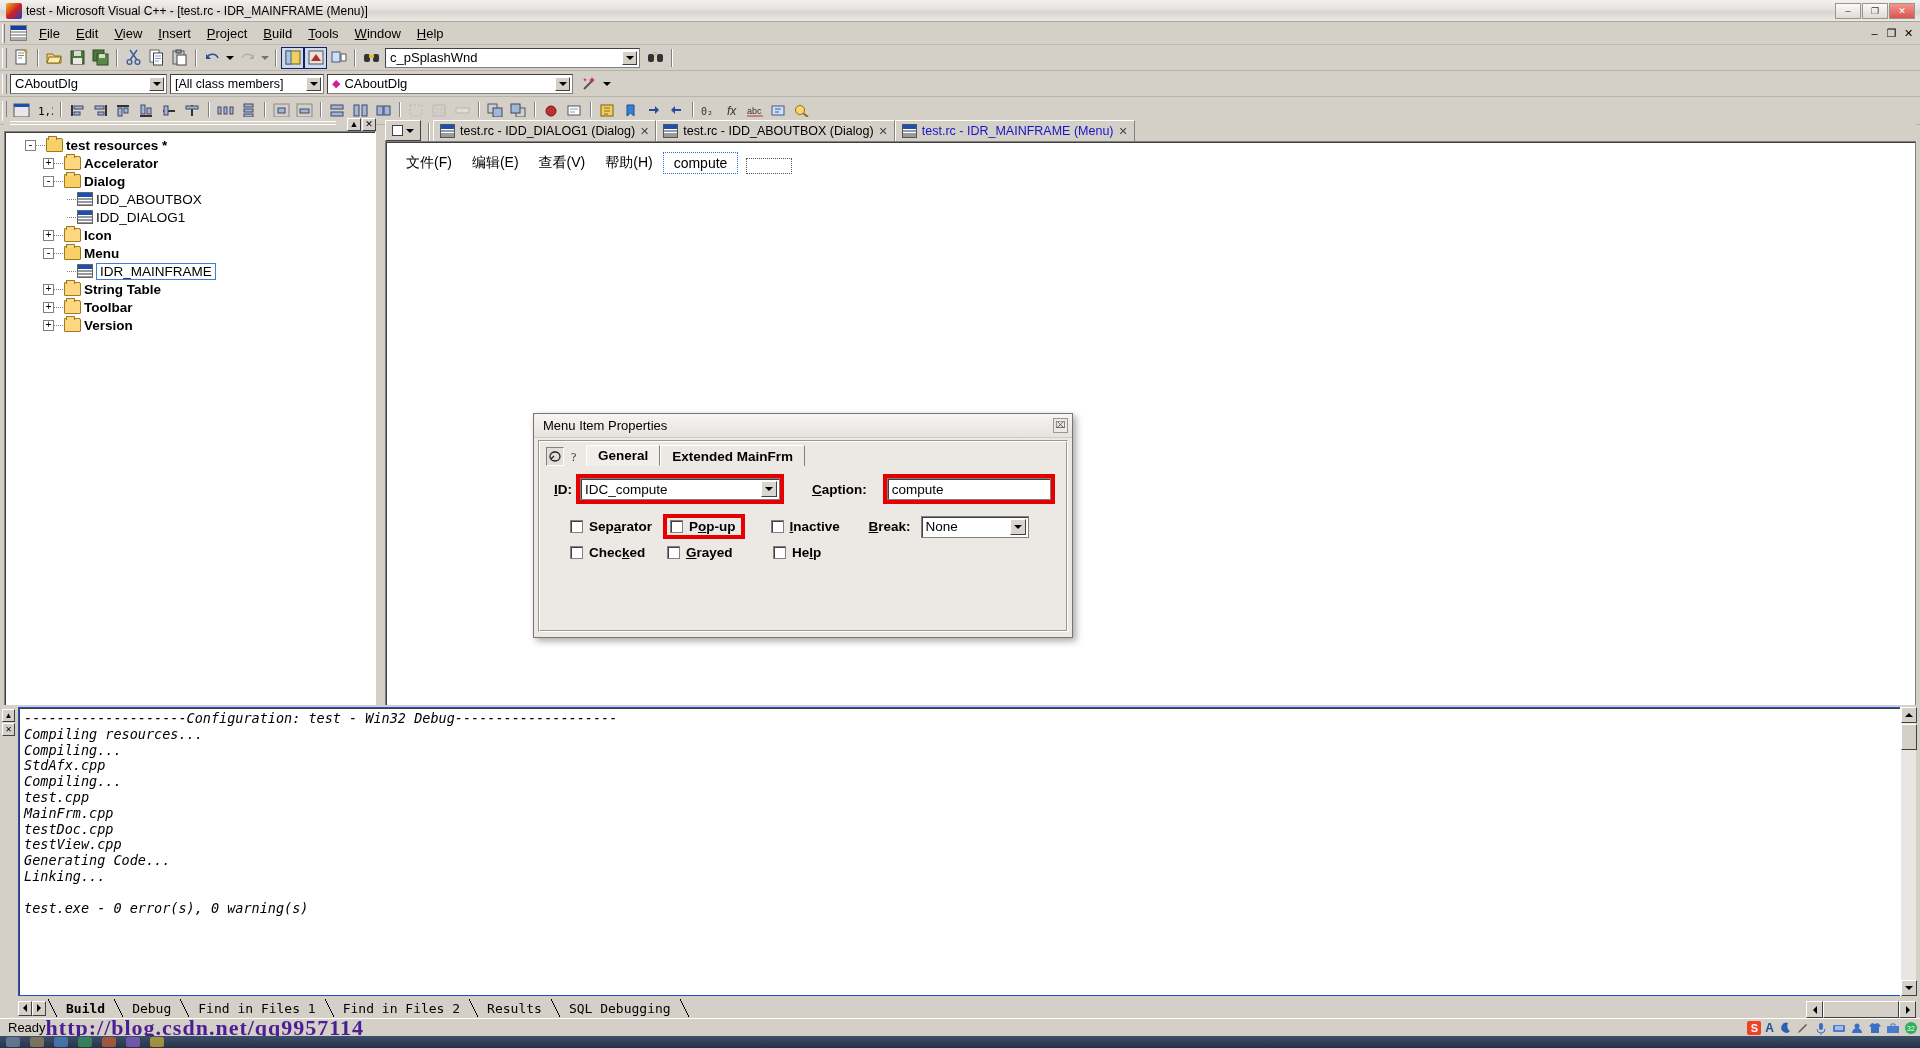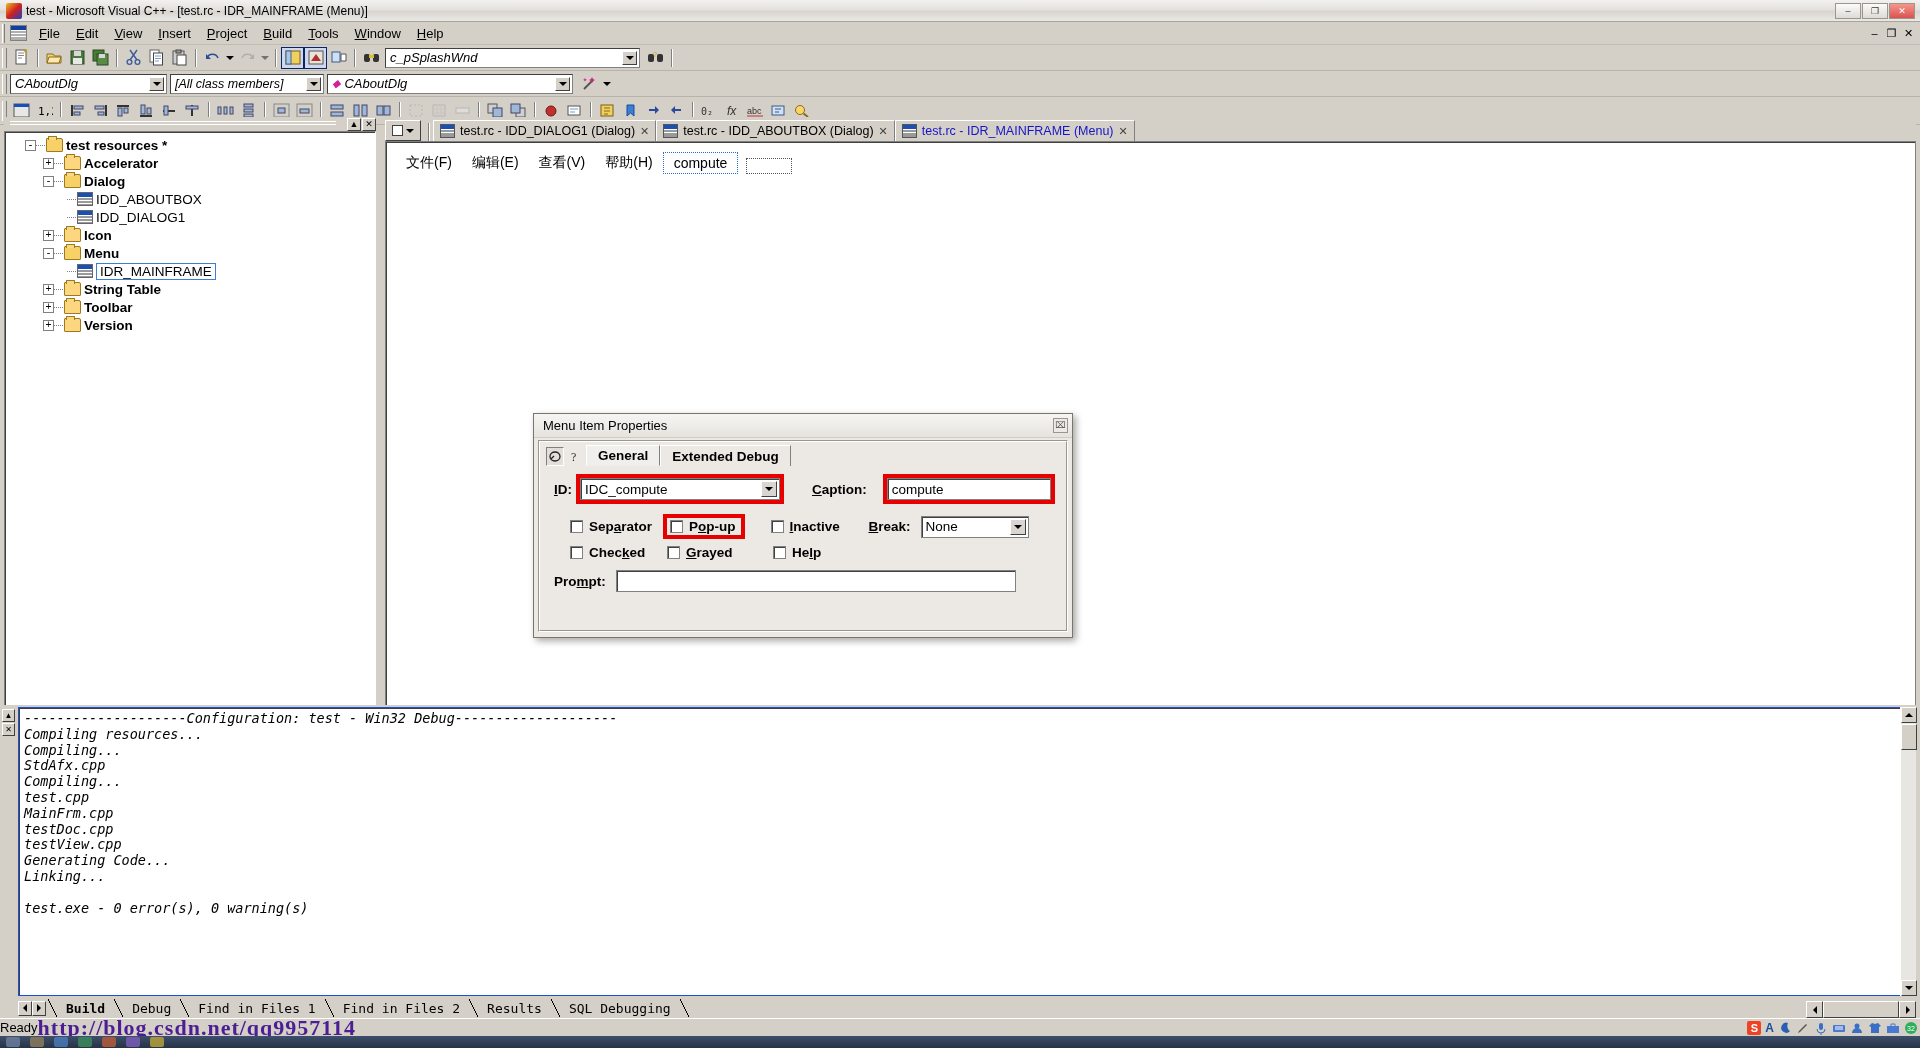--- a/index.html
+++ b/index.html
@@ -77,21 +77,21 @@
     width: 23px; height: 22px; margin: 0 0px; flex:none;
     display:flex; align-items:center; justify-content:center;
     position: relative;
   }
   .tb-sep { width: 1px; height: 18px; margin: 0 4px; flex:none;
     border-left: 1px solid #808080; border-right: 1px solid #fff; }
   .tb-combo {
     height: 20px; background:#fff; border: 1px solid #808080;
     border-top-color:#404040; border-left-color:#404040;
     display:flex; align-items:center; font-size:13px;
-    padding-left:4px; flex:none; position:relative;font-style:italic;
+    padding-left:4px; flex:none; position:relative;
   }
   .tb-combo .arrow {
     position:absolute; right:2px; top:2px; width:15px; height:14px;
     background:#d4d0c8; border:1px solid #fff; border-right-color:#404040; border-bottom-color:#404040;
     display:flex; align-items:center; justify-content:center;
   }
   .tri-down { width:0;height:0;border-left:4px solid transparent;border-right:4px solid transparent;border-top:4px solid #000; }
   .tri-right { width:0;height:0;border-top:4px solid transparent;border-bottom:4px solid transparent;border-left:4px solid #000; }
 
   
@@ -288,21 +288,21 @@
   .ot-tab.active { font-weight:bold; }
   .ot-slash { width:9px; height:18px; flex:none;
     background:linear-gradient(to top right, transparent 46%, #000 46%, #000 54%, transparent 54%); }
   .out-hscroll { position:absolute; right:4px; bottom:2px; width:110px; height:17px; display:flex; }
   .hs-thumb { flex:1; background:#d4d0c8;border:1px solid #fff;border-right-color:#404040;border-bottom-color:#404040; }
 
   
   .statusbar {
     position:absolute; left:0; right:0; bottom:12px; height:18px;
     background:#d4d0c8; display:flex; align-items:center;
-    border-top:1px solid #fff; font-size:13px; padding-left:0;
+    border-top:1px solid #fff; font-size:13px; padding-left:8px;
   }
   .status-wm { flex:1; color:#4c1d95; font-size:22px;
     font-family:"Liberation Serif",serif; letter-spacing:1px; padding-right:230px;font-weight:bold; }
   .tray { position:absolute; right:2px; top:0; height:18px; display:flex; align-items:center; gap:4px; }
   .tray-ico { width:14px;height:14px; }
   .sogou { background:#ef4123; color:#fff; font-weight:bold; font-size:11px;
     text-align:center; line-height:14px; border-radius:2px; }
   .tray-t { font-size:12px; color:#1a4fa0; font-weight:bold; }
 
   
@@ -865,21 +865,21 @@
                   <ellipse cx="6" cy="6.5" rx="5" ry="4.5" fill="none" stroke="#222" stroke-width="1.3"></ellipse>
                   <path d="M2 9l3-3" stroke="#222" stroke-width="1.3"></path>
                 </svg>
             </div>
             <div class="tab-ico">
               <svg width="13" height="13" viewBox="0 0 13 13">
                   <text x="2" y="11" font-size="12" font-family="serif" fill="#222">?</text>
                 </svg>
             </div>
             <div class="pd-tab active">General</div>
-            <div class="pd-tab">Extended Debug</div>
+            <div class="pd-tab">Extended MainFrm</div>
           </div>
 
           <div class="pd-body">
 
             <div class="row">
               <div class="lbl" style="width:26px"><u>I</u>D:</div>
               <div class="hl" style="margin-right:32px">
                 <div class="fld" style="width:200px">
                   <span>IDC_compute</span>
                   <div class="cbarrow">
@@ -927,26 +927,20 @@
               <div class="cb-row" style="width:106px">
                 <div class="cb"></div>
                 <div class="cb-lbl"><u>G</u>rayed</div>
               </div>
               <div class="cb-row">
                 <div class="cb"></div>
                 <div class="cb-lbl">He<u>l</u>p</div>
               </div>
             </div>
 
-            <div class="row">
-              <div class="lbl" style="width:62px">Pro<u>m</u>pt:</div>
-              <div class="fld" style="width:400px">
-                <span></span>
-              </div>
-            </div>
 
           </div>
         </div>
       </div>
     </div>
 
   </div>
 
   <div class="outpane">
     <div class="out-left-btns">

